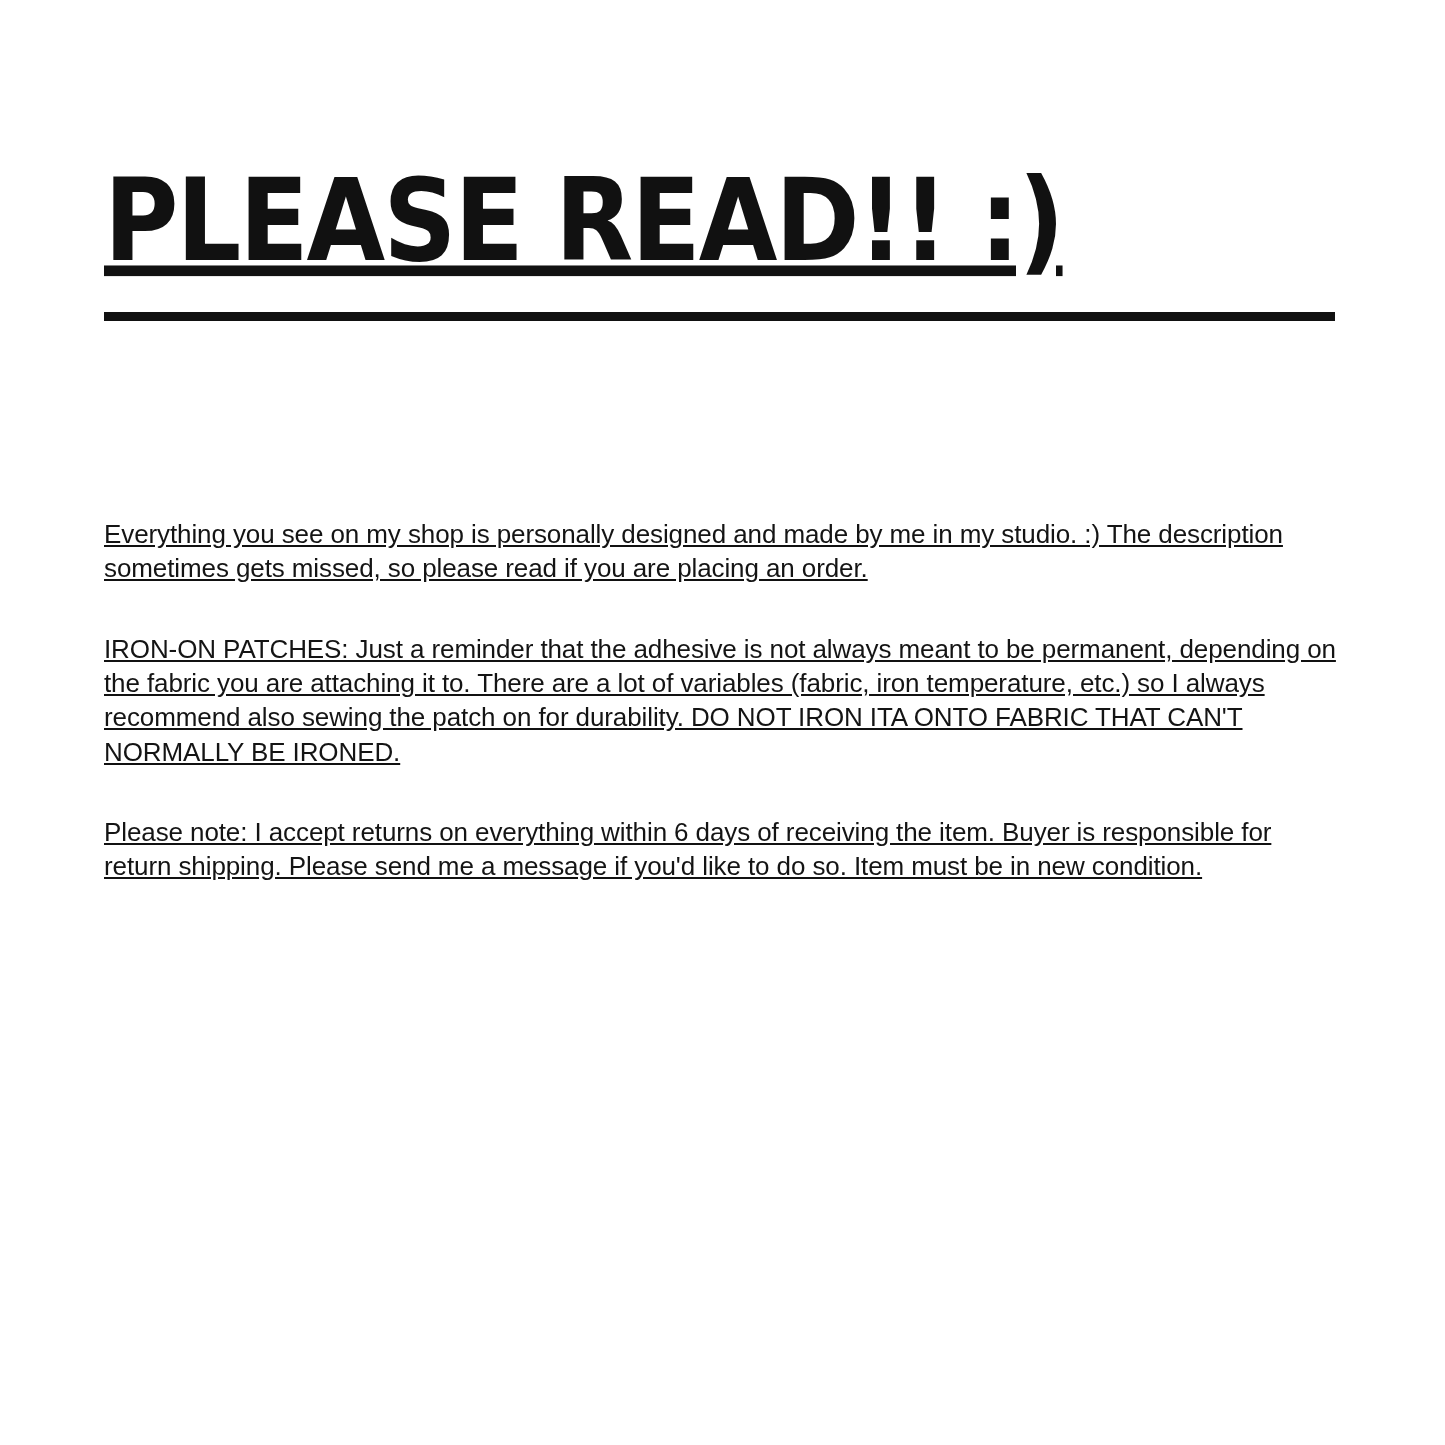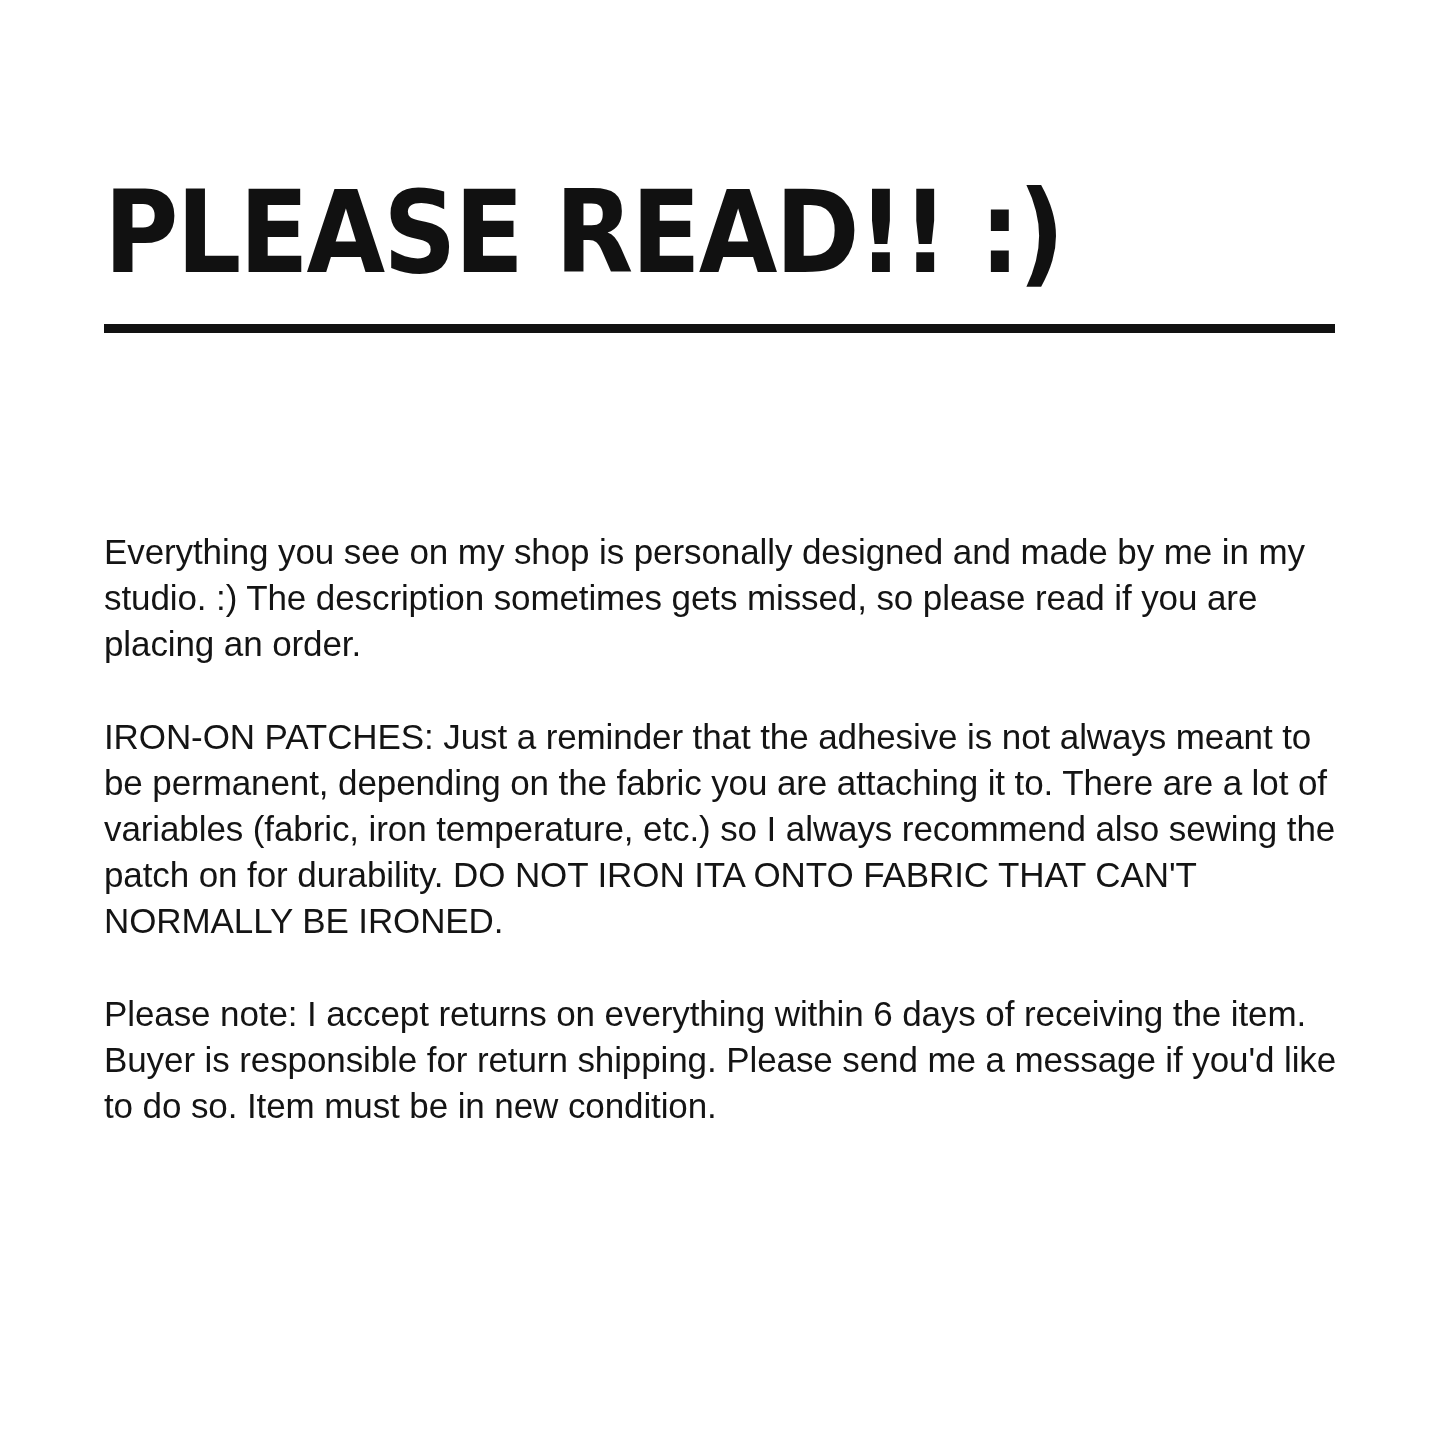--- a/index.html
+++ b/index.html
@@ -17,22 +17,23 @@
   .page {
     position: relative;
     width: 1445px;
     height: 1445px;
     box-sizing: border-box;
     padding: 0;
   }
   .content {
     position: absolute;
     left: 104px;
-    top: 176px;
+    top: 164px;
     width: 1232px;
+    text-decoration: underline;
   }
   .headline {
     font-family: "DejaVu Sans", sans-serif;
     font-weight: 700;
     font-size: 96px;
     line-height: 1.0;
     letter-spacing: -2px;
     color: #111111;
     margin: 0;
     padding: 0;
@@ -45,21 +46,21 @@
     height: 9px;
     background: #111111;
     width: 1231px;
   }
   .body-block {
     margin-top: 196px;
     width: 1240px;
   }
   .para {
     font-family: "Liberation Sans", sans-serif;
-    font-size: 35px;
+    font-size: 26px;
     line-height: 1.32;
     color: #141414;
     margin: 0 0 46px 0;
     letter-spacing: -0.1px;
   }
   .para:last-child {
     margin-bottom: 0;
   }
 </style>
 </head>

